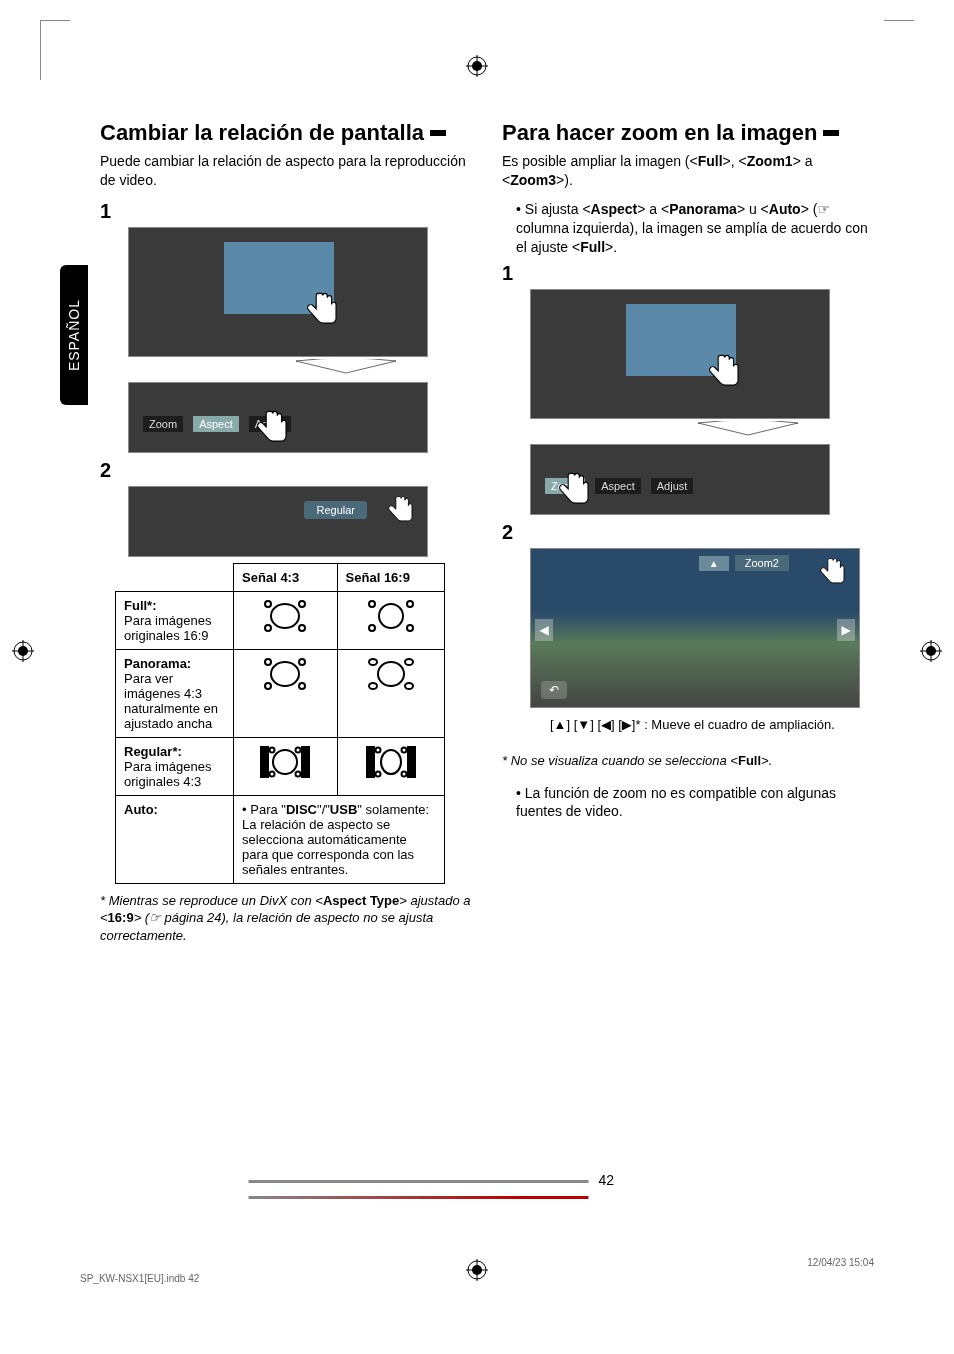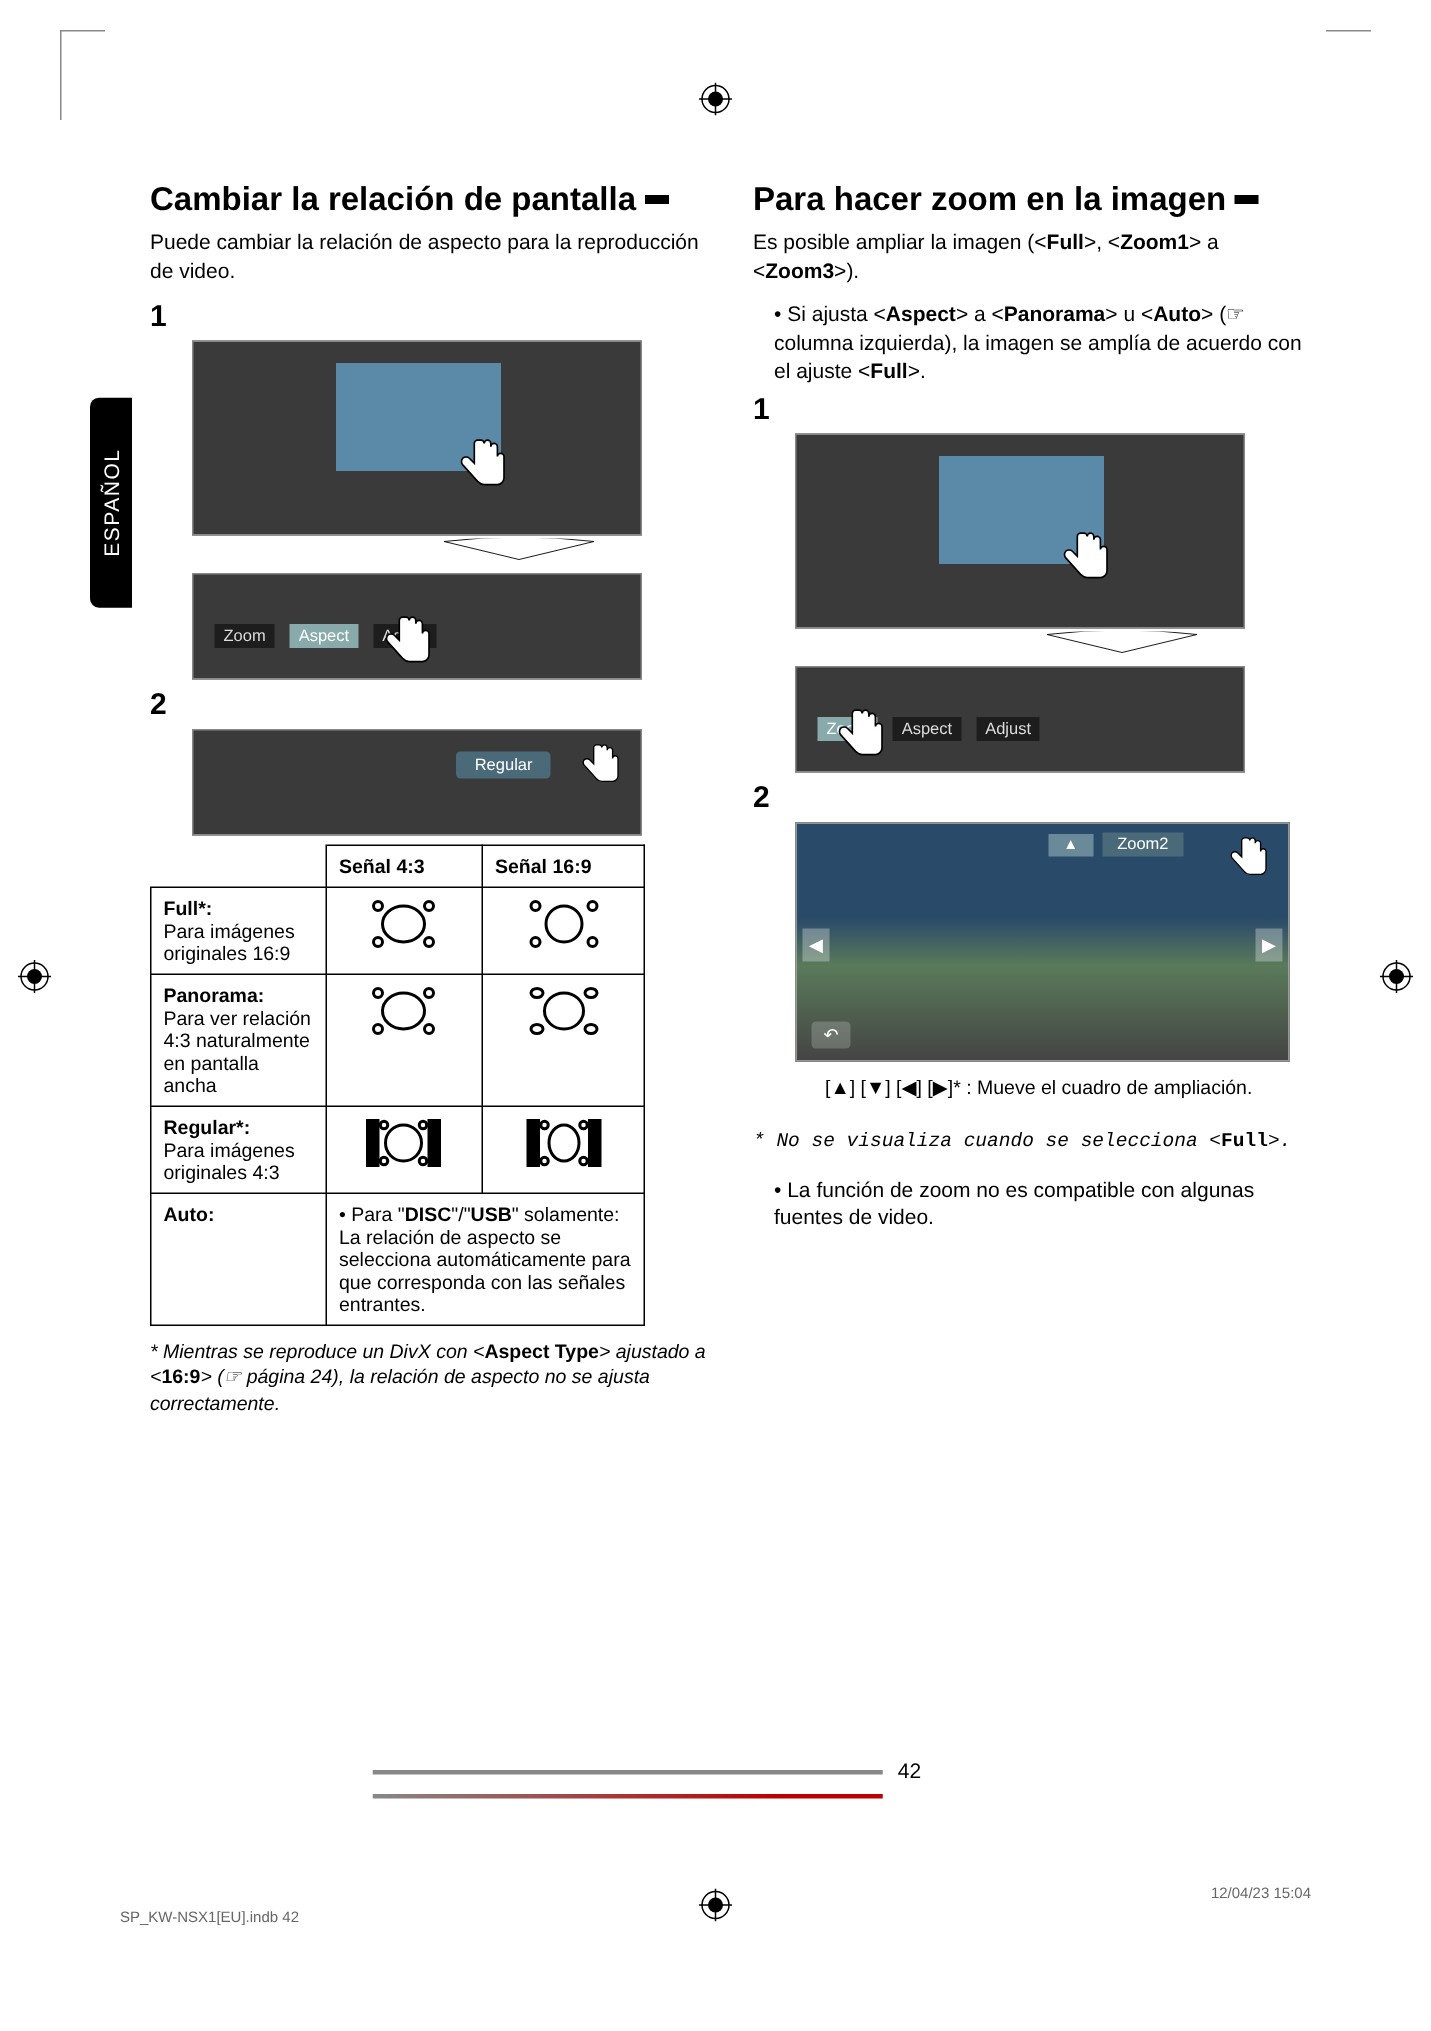--- a/index.html
+++ b/index.html
@@ -17,21 +17,21 @@
   .bluebox { position: absolute; background: #5a8aa8; width: 110px; height: 72px; top: 14px; left: 95px; }
   .hand { position: absolute; right: 80px; bottom: 20px; }
   .hand svg { width: 44px; height: 44px; }
   .arrow-down { text-align: center; margin: -2px 0 2px 120px; }
   .menu-bar { position: absolute; bottom: 20px; left: 14px; display: flex; gap: 10px; font-size: 11px; color: #ddd; }
   .menu-bar span { background: rgba(0,0,0,0.5); padding: 2px 6px; }
   .menu-bar span.selected { background: #8aa; color: #fff; }
   .menu-pill { position: absolute; top: 14px; right: 60px; background: #4a6a7a; color: #fff; font-size: 11px; padding: 3px 12px; border-radius: 3px; }
   .hand-sm { position: absolute; right: 6px; top: 6px; }
   .hand-sm svg { width: 36px; height: 36px; }
-  table.aspect { width: 330px; border-collapse: collapse; font-size: 13px; margin-left: 0; margin-top: 6px; }
+  table.aspect { width: 330px; border-collapse: collapse; font-size: 13px; margin-left: 15px; margin-top: 6px; }
   table.aspect td, table.aspect th { border: 1px solid #000; padding: 6px 8px; vertical-align: top; }
   table.aspect th { font-weight: 700; text-align: left; }
   .shape-cell { text-align: center; vertical-align: middle; }
   .shape-cell svg { width: 54px; height: 36px; }
   .footnote { font-size: 13px; font-style: italic; margin: 8px 0 0 0; line-height: 1.35; }
   .footnote .b { font-weight: 700; font-style: normal; }
   .bullet { margin: 4px 0 4px 14px; font-size: 14px; line-height: 1.35; }
   .bullet::before { content: "•  "; }
   .zoom-img { background: linear-gradient(#2a4a6a 40%, #5a7a5a 60%, #444 100%); height: 160px; width: 330px; margin-left: 28px; position: relative; border: 1px solid #888; }
   .zoom-topbar { position: absolute; top: 6px; right: 70px; display: flex; gap: 6px; align-items: center; }
@@ -151,21 +151,21 @@
                 <circle cx="27" cy="18" r="12" fill="none" stroke="#000" stroke-width="2"></circle>
                 <circle cx="8" cy="6" r="3" fill="none" stroke="#000" stroke-width="2"></circle>
                 <circle cx="46" cy="6" r="3" fill="none" stroke="#000" stroke-width="2"></circle>
                 <circle cx="8" cy="30" r="3" fill="none" stroke="#000" stroke-width="2"></circle>
                 <circle cx="46" cy="30" r="3" fill="none" stroke="#000" stroke-width="2"></circle>
               </svg></td>
       </tr>
       <tr>
         <td>
           <b>Panorama:</b><br>
-          <span>Para ver relación 4:3 naturalmente en pantalla ancha</span>
+          <span>Para ver imágenes 4:3 naturalmente en ajustado ancha</span>
         </td>
         <td class="shape-cell"><svg>
                 <ellipse cx="27" cy="18" rx="14" ry="12" fill="none" stroke="#000" stroke-width="2"></ellipse>
                 <circle cx="10" cy="6" r="3" fill="none" stroke="#000" stroke-width="2"></circle>
                 <circle cx="44" cy="6" r="3" fill="none" stroke="#000" stroke-width="2"></circle>
                 <circle cx="10" cy="30" r="3" fill="none" stroke="#000" stroke-width="2"></circle>
                 <circle cx="44" cy="30" r="3" fill="none" stroke="#000" stroke-width="2"></circle>
               </svg></td>
         <td class="shape-cell"><svg>
                 <ellipse cx="27" cy="18" rx="13" ry="12" fill="none" stroke="#000" stroke-width="2"></ellipse>
@@ -265,21 +265,21 @@
             <path d="M14 4c-1 0-2 1-2 2v12l-3-3c-1-1-3-1-4 0s-1 3 0 4l9 10c1 1 2 2 4 2h8c2 0 4-2 4-4V14c0-1-1-2-2-2s-2 1-2 2V8c0-1-1-2-2-2s-2 1-2 2V6c0-1-1-2-2-2s-2 1-2 2V6c0-1-1-2-2-2z" fill="#fff" stroke="#000" stroke-width="1"></path>
           </svg>
       </div>
       <div class="nav-l">◀</div>
       <div class="nav-r">▶</div>
       <div class="back">↶</div>
     </div>
 
     <p class="note-text">[▲] [▼] [◀] [▶]* : Mueve el cuadro de ampliación.</p>
 
-    <p class="footnote" style="margin-top:18px;font-family:Liberation Mono, monospace;">
+    <p class="footnote" style="margin-top:18px;">
       <span>*  No se visualiza cuando se selecciona &lt;</span><span class="b">Full</span><span>&gt;.</span>
     </p>
 
     <p class="bullet" style="margin-top:14px;">La función de zoom no es compatible con algunas fuentes de video.</p>
   </div>
 </div>
 
 <div class="page-num">42</div>
 <div class="footer-l">SP_KW-NSX1[EU].indb   42</div>
 <div class="footer-r">12/04/23   15:04</div>

